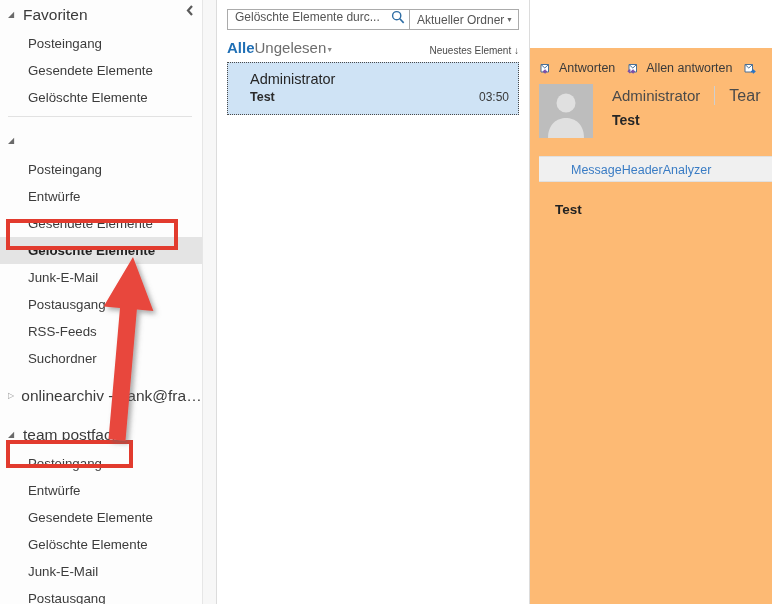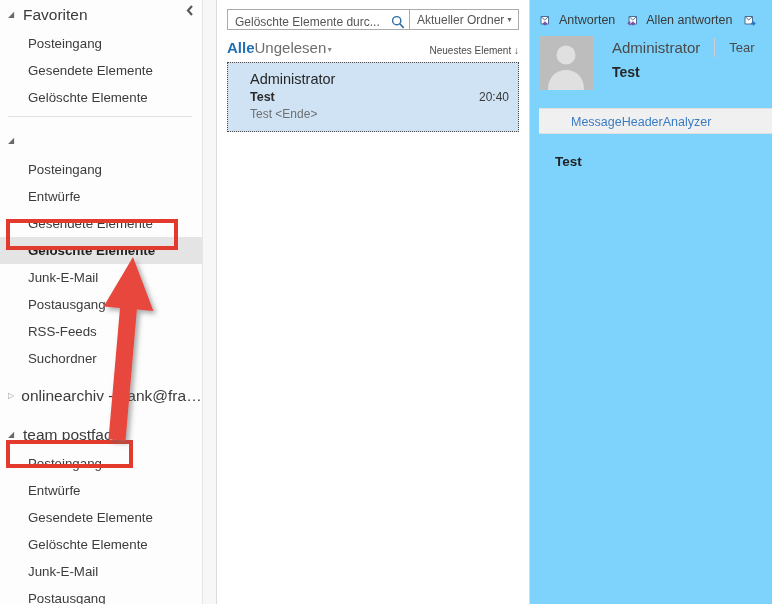--- a/index.html
+++ b/index.html
@@ -123,21 +123,21 @@
     padding: 9px 10px 0 10px;
     box-sizing: border-box;
   }
   .search-box {
     flex: 1 1 auto;
     height: 21px;
     border: 1px solid #ababab;
     border-right: none;
     background: #ffffff;
     display: flex;
-    align-items: flex-end;
+    align-items: flex-start;
     padding: 0 4px 0 7px;
     box-sizing: border-box;
   }
   .search-box input {
     flex: 1 1 auto;
     border: none;
     outline: none;
     font-family: "Liberation Sans", sans-serif;
     font-size: 12px;
     color: #555555;
@@ -227,23 +227,24 @@
   }
   .msg-preview {
     font-size: 12px;
     color: #6f6f6f;
     line-height: 17px;
   }
 
   
   .readpane {
     flex: 1 1 auto;
-    background: #7dd3fc;
+    background: #fdba74;
     position: relative;
     overflow: hidden;
+    margin-top: 48px;
   }
   .reply-bar {
     display: flex;
     align-items: center;
     gap: 11px;
     padding: 13px 0 0 9px;
     white-space: nowrap;
   }
   .reply-action {
     display: flex;
@@ -281,21 +282,21 @@
     font-size: 15px;
     color: #4a4a4a;
   }
   .hdr-sep {
     width: 1px;
     height: 19px;
     background: #cfcfcf;
     margin: 0 14px;
   }
   .hdr-to {
-    font-size: 13px;
+    font-size: 16px;
     color: #4a4a4a;
   }
   .hdr-subject {
     font-size: 14px;
     font-weight: bold;
     color: #262626;
     margin-top: 7px;
   }
 
   .addin-bar {
@@ -422,23 +423,22 @@
       <span class="filter-unread">Ungelesen</span>
       <span class="filter-caret">▼</span>
       <span class="sort-label">Neuestes Element ↓</span>
     </div>
 
     <div class="msg-list">
       <div class="msg-item">
         <div class="msg-sender">Administrator</div>
         <div class="msg-line2">
           <span class="msg-subject">Test</span>
-          <span class="msg-time">20:40</span>
+          <span class="msg-time">03:50</span>
         </div>
-        <div class="msg-preview">Test &lt;Ende&gt;</div>
       </div>
     </div>
   </div>
 
   <div class="readpane">
 
     <div class="reply-bar">
       <div class="reply-action">
         <svg class="env-icon" viewBox="0 0 16 14">
           <path d="M2 3.5 L9.5 3.5 L9.5 11 L2 11 Z" fill="#ffffff" stroke="#4a6f94" stroke-width="1"></path>

